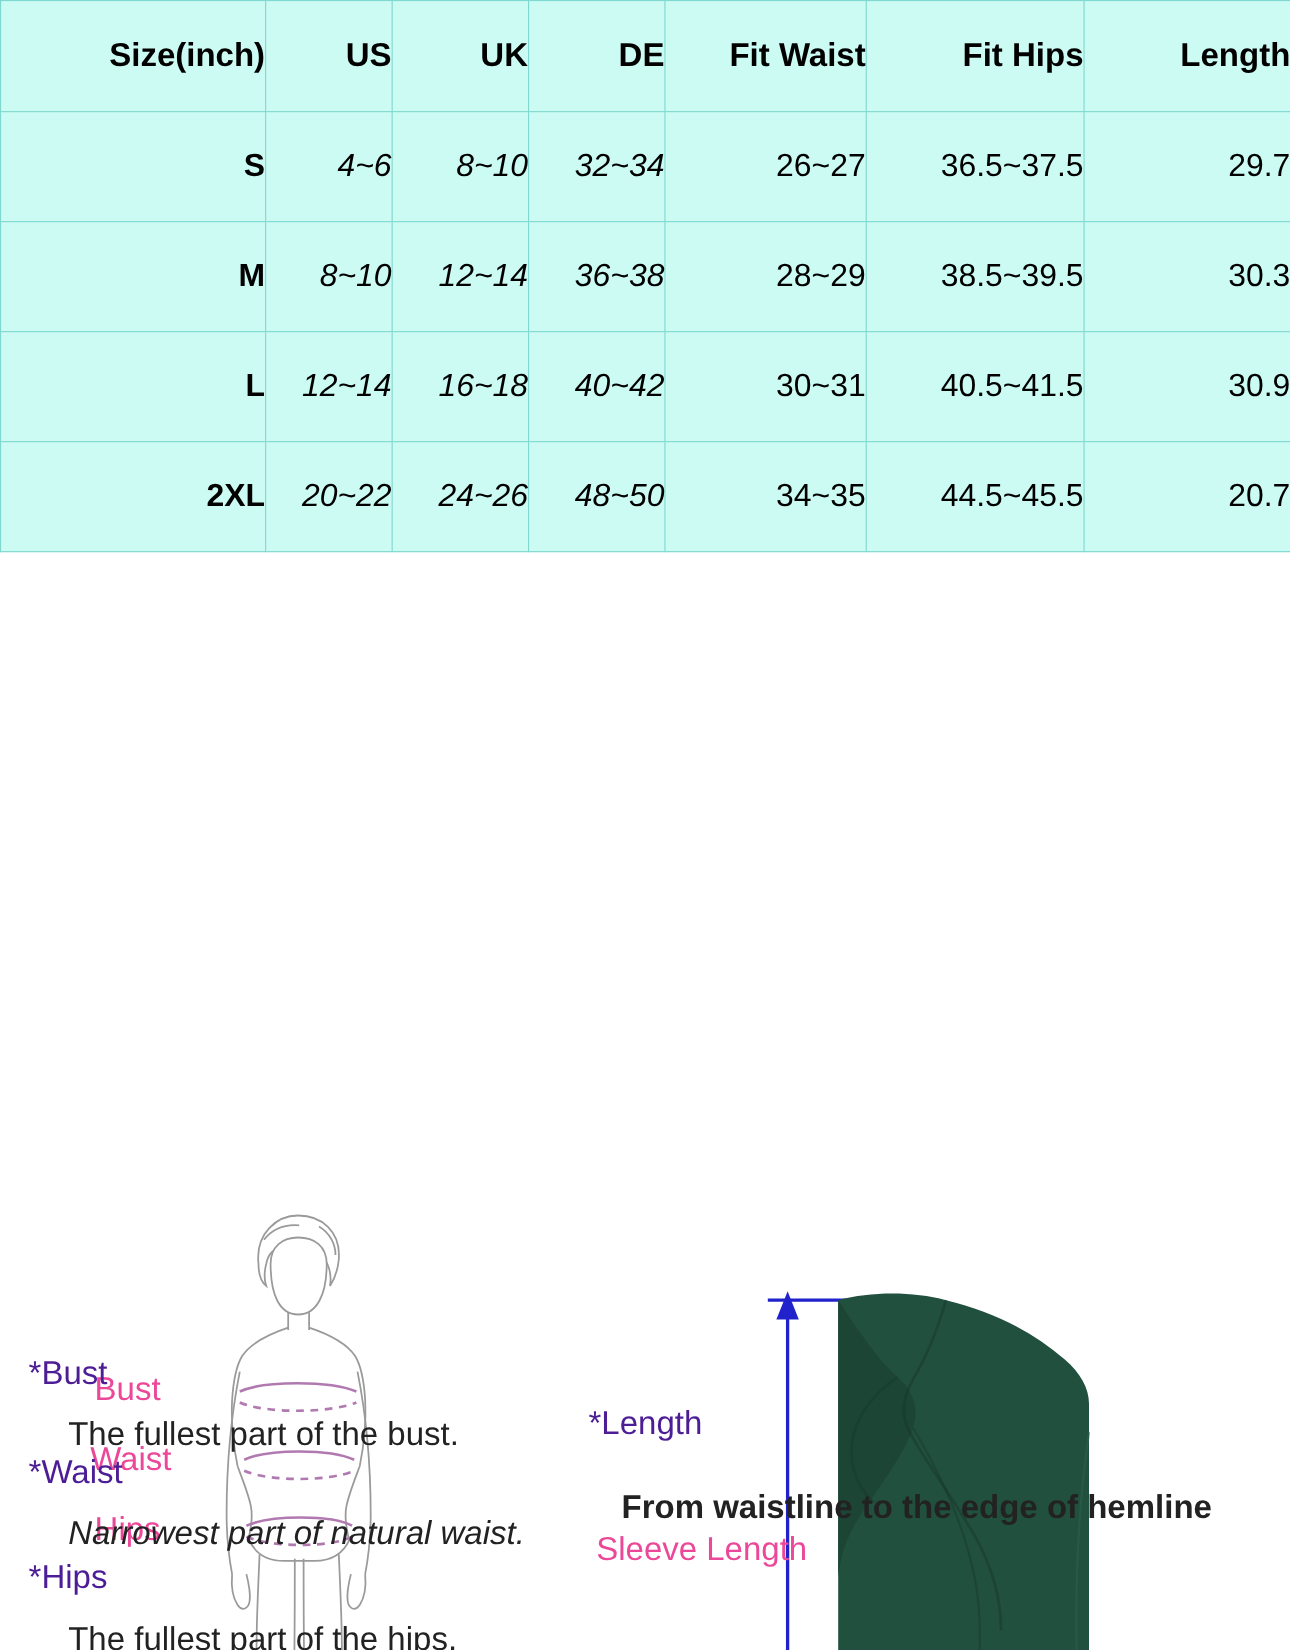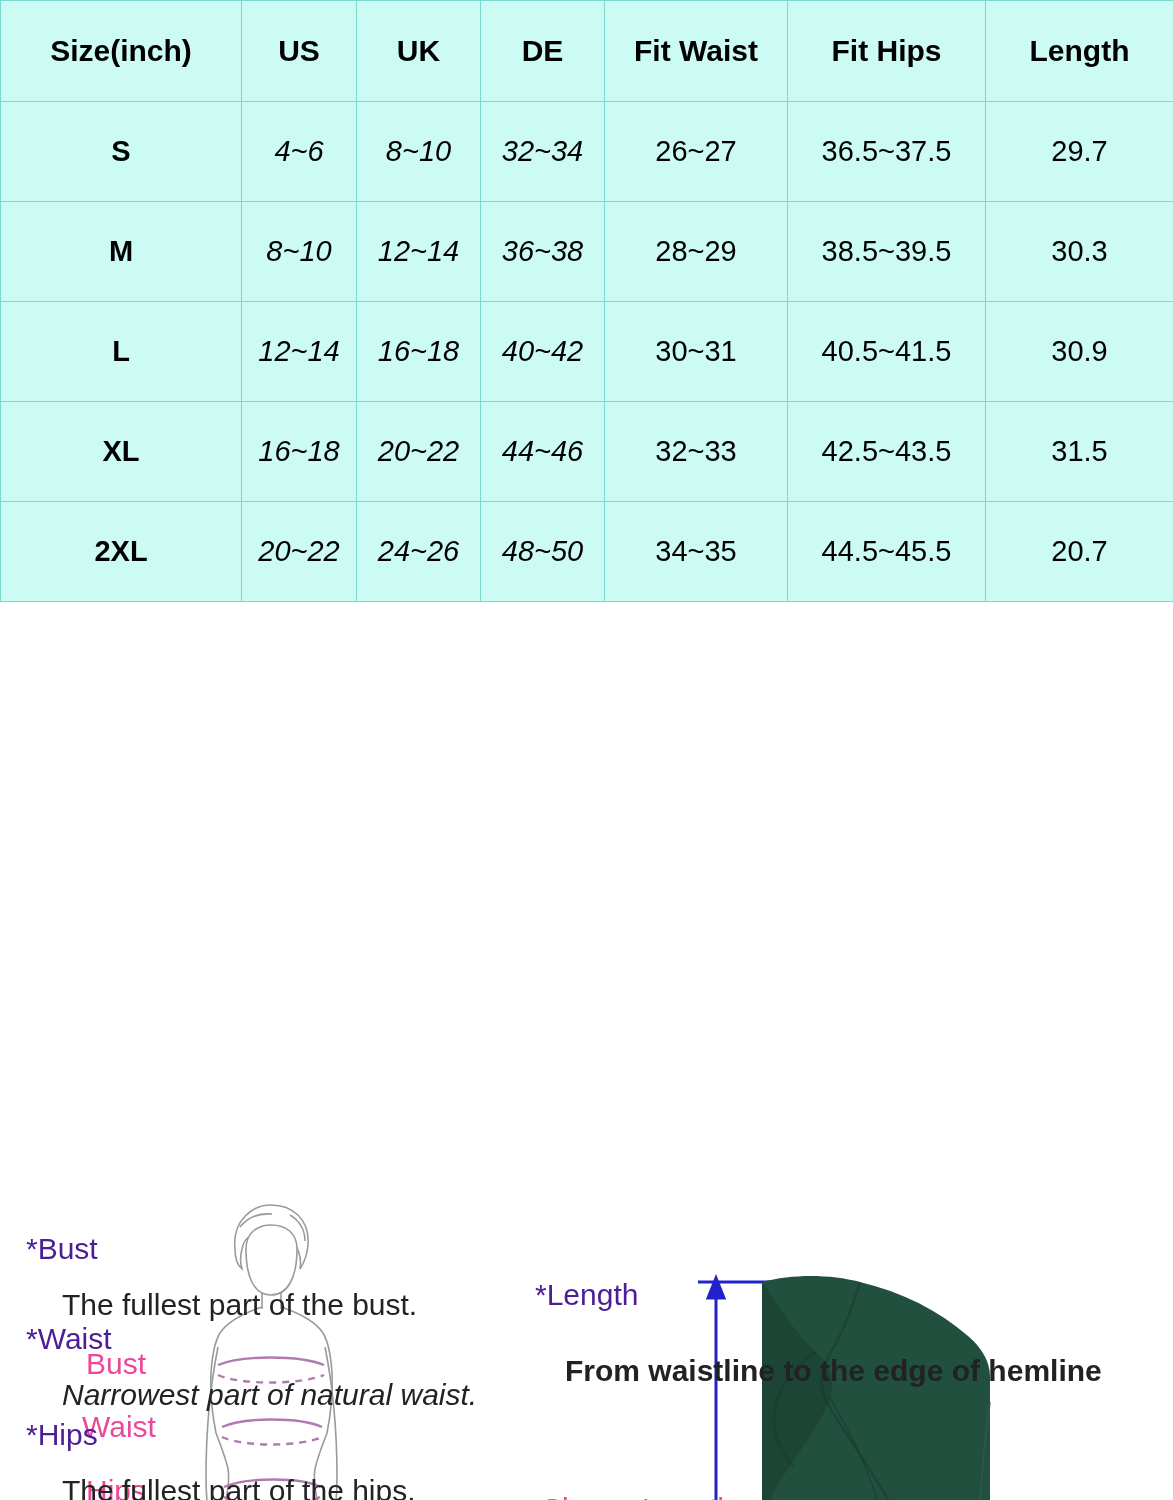--- a/index.html
+++ b/index.html
@@ -17,21 +17,21 @@
 
   
   .size-table {
     width: 1173px;
     border-collapse: collapse;
     table-layout: fixed;
     background: #ccfbf4;
   }
   .size-table td, .size-table th {
     border: 1px solid #7fd8cf;
-    text-align: center;
+    text-align: right;
     color: #000000;
     padding: 0;
   }
   .size-table thead th {
     height: 100px;
     font-size: 30px;
     font-weight: bold;
   }
   .size-table tbody td {
     height: 99px;
@@ -123,29 +123,20 @@
       <td>30.3</td>
     </tr>
     <tr>
       <td class="cell-size">L</td>
       <td class="cell-em">12~14</td>
       <td class="cell-em">16~18</td>
       <td class="cell-em">40~42</td>
       <td>30~31</td>
       <td>40.5~41.5</td>
       <td>30.9</td>
-    </tr>
-    <tr>
-      <td class="cell-size">XL</td>
-      <td class="cell-em">16~18</td>
-      <td class="cell-em">20~22</td>
-      <td class="cell-em">44~46</td>
-      <td>32~33</td>
-      <td>42.5~43.5</td>
-      <td>31.5</td>
     </tr>
     <tr>
       <td class="cell-size">2XL</td>
       <td class="cell-em">20~22</td>
       <td class="cell-em">24~26</td>
       <td class="cell-em">48~50</td>
       <td>34~35</td>
       <td>44.5~45.5</td>
       <td>20.7</td>
     </tr>

